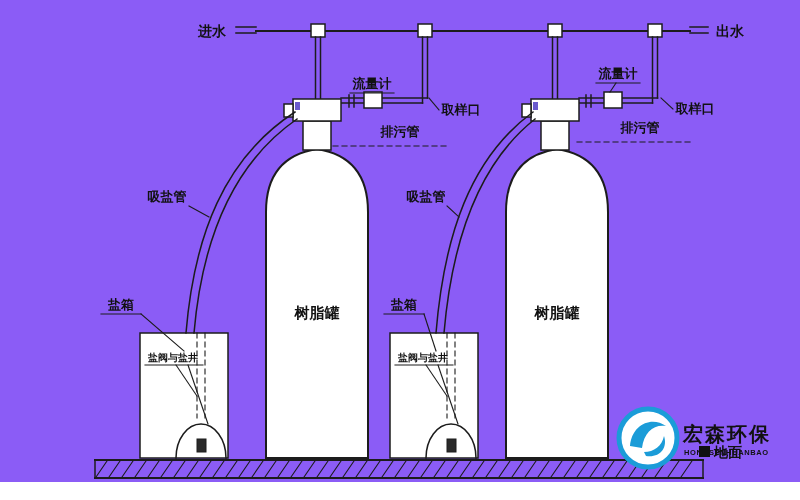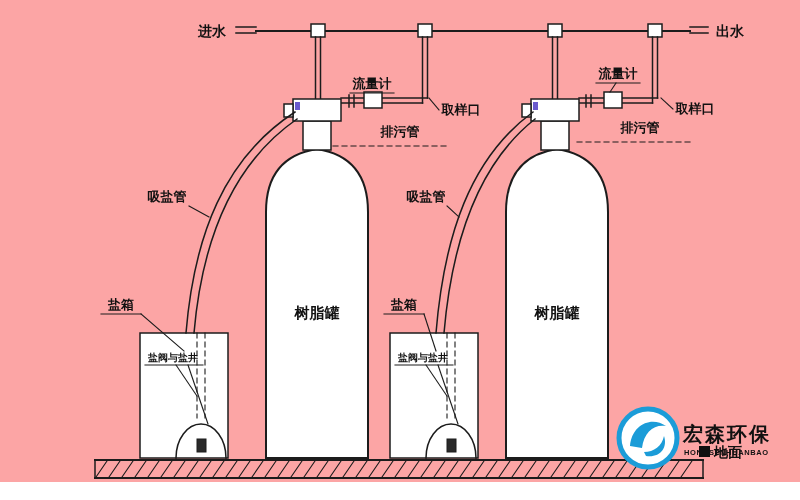--- a/index.html
+++ b/index.html
@@ -1,16 +1,16 @@
 <!DOCTYPE html>
 <html><head>
 <meta charset="utf-8">
 <style>
   html,body { margin:0; padding:0; background:#ffffff; }
-  .canvas { position:relative; width:800px; height:482px; background:#fca5a5; overflow:hidden; }
+  .canvas { position:relative; width:800px; height:482px; background:#8b5cf6; overflow:hidden; }
   svg { position:absolute; left:0; top:0; }
   .ln   { stroke:#1c1c1c; stroke-width:1.5; fill:none; stroke-linecap:square; }
   .ln2  { stroke-width:2; }
   .lnthin { stroke-width:1.1; }
   .dash { stroke-dasharray:5 4; }
   .shape  { fill:#ffffff; stroke:#1c1c1c; stroke-width:1.5; }
   .shape2 { stroke-width:2; }
   .darkfill { fill:#2a2a2a; stroke:#1c1c1c; stroke-width:1; }
   text { font-family:"Liberation Sans","DejaVu Sans",sans-serif; font-weight:700; fill:#111; }
   .t10 { font-size:10px; } .t13 { font-size:13px; } .t14 { font-size:14px; } .t15 { font-size:15px; }

